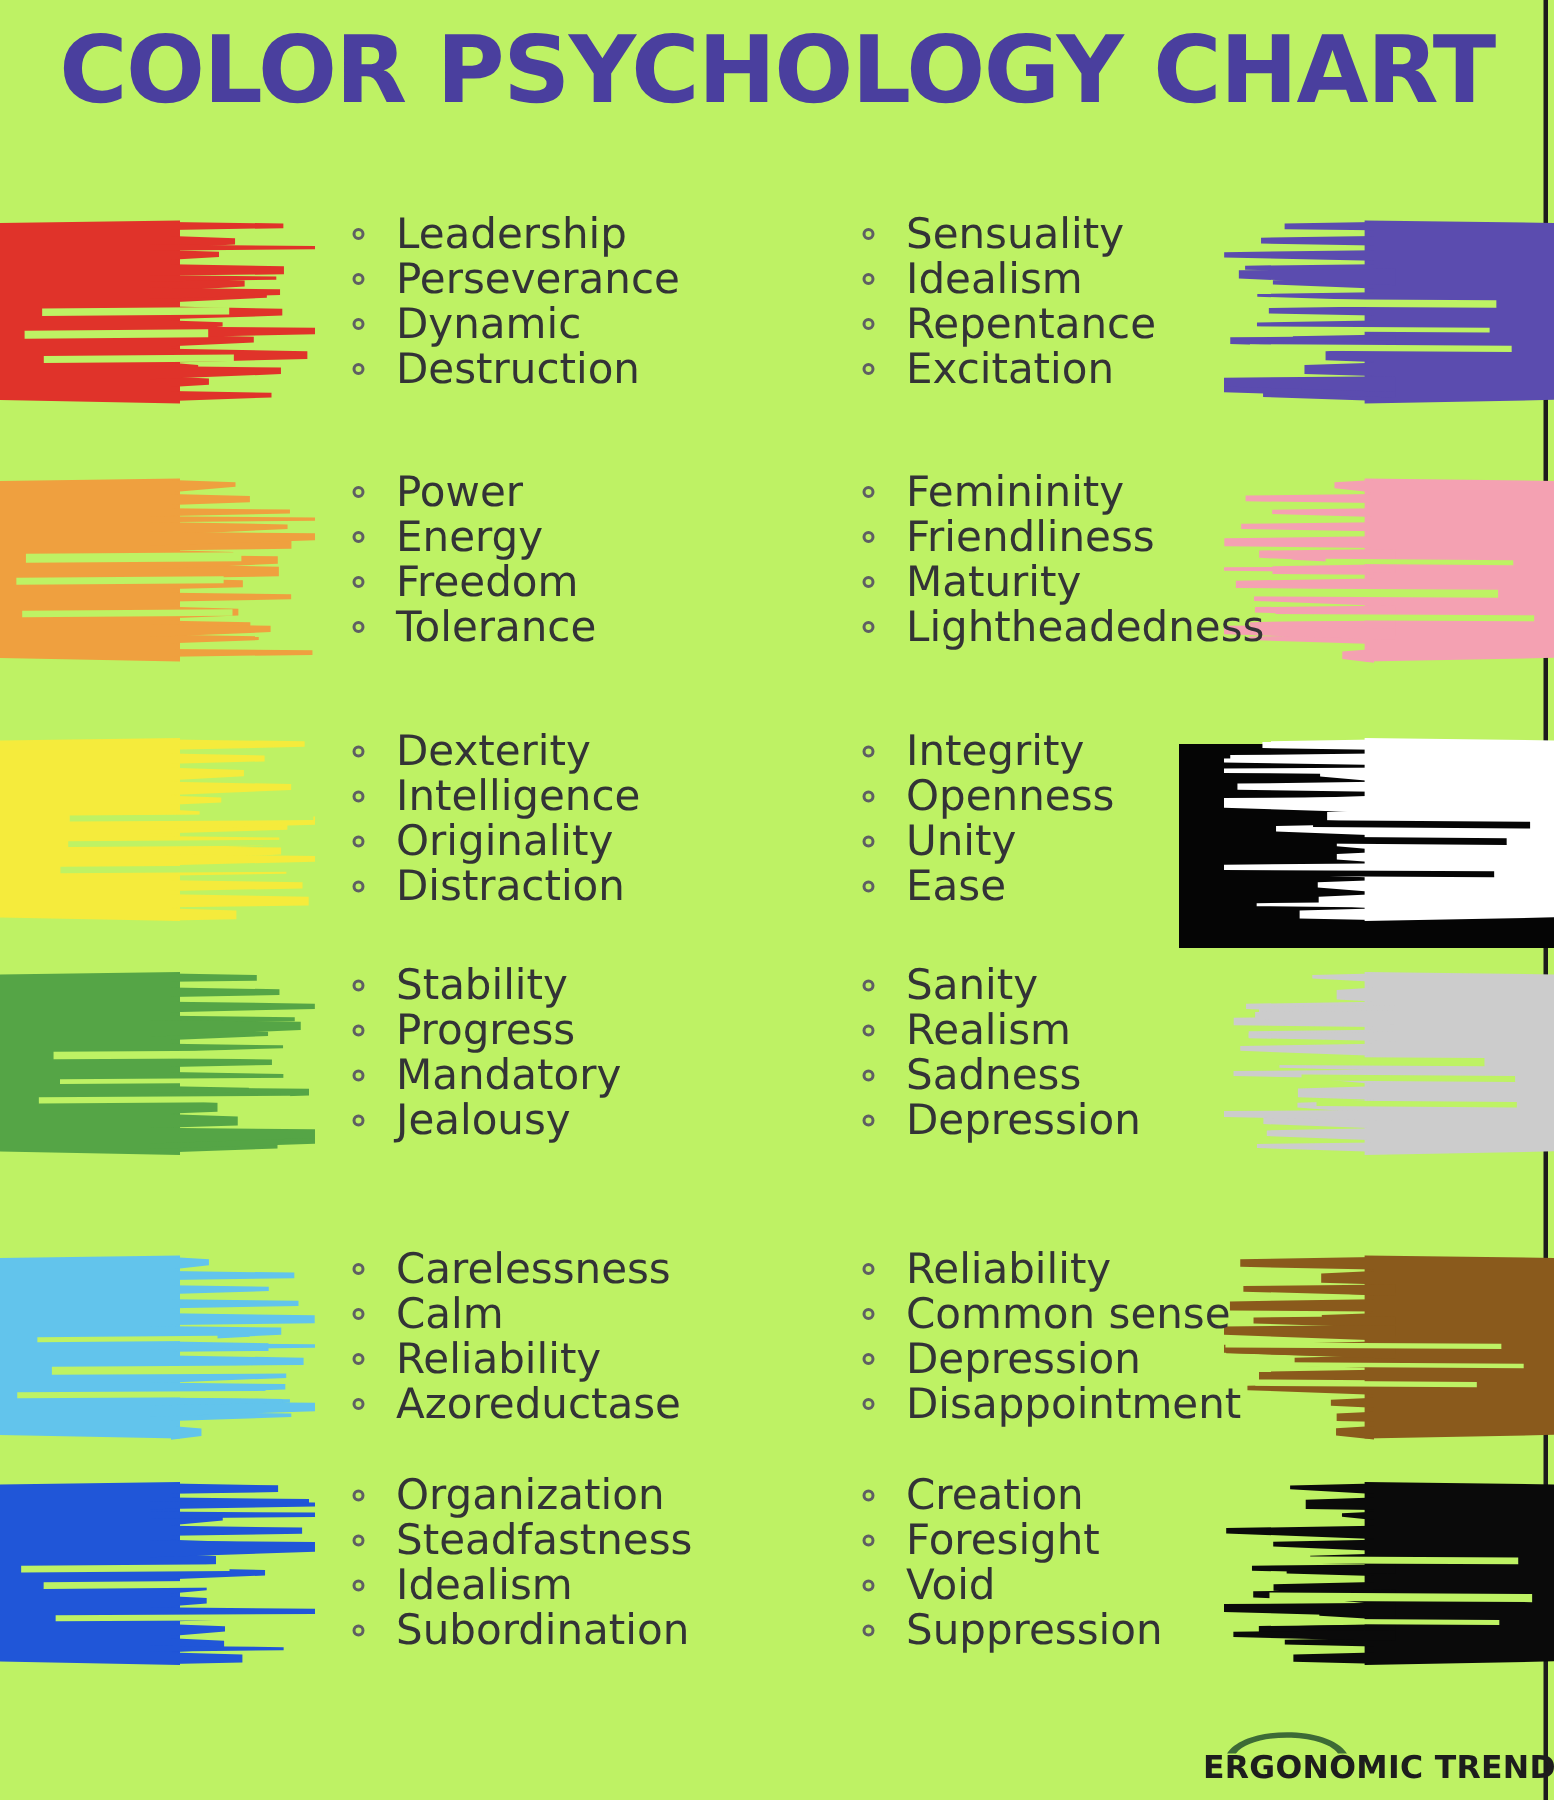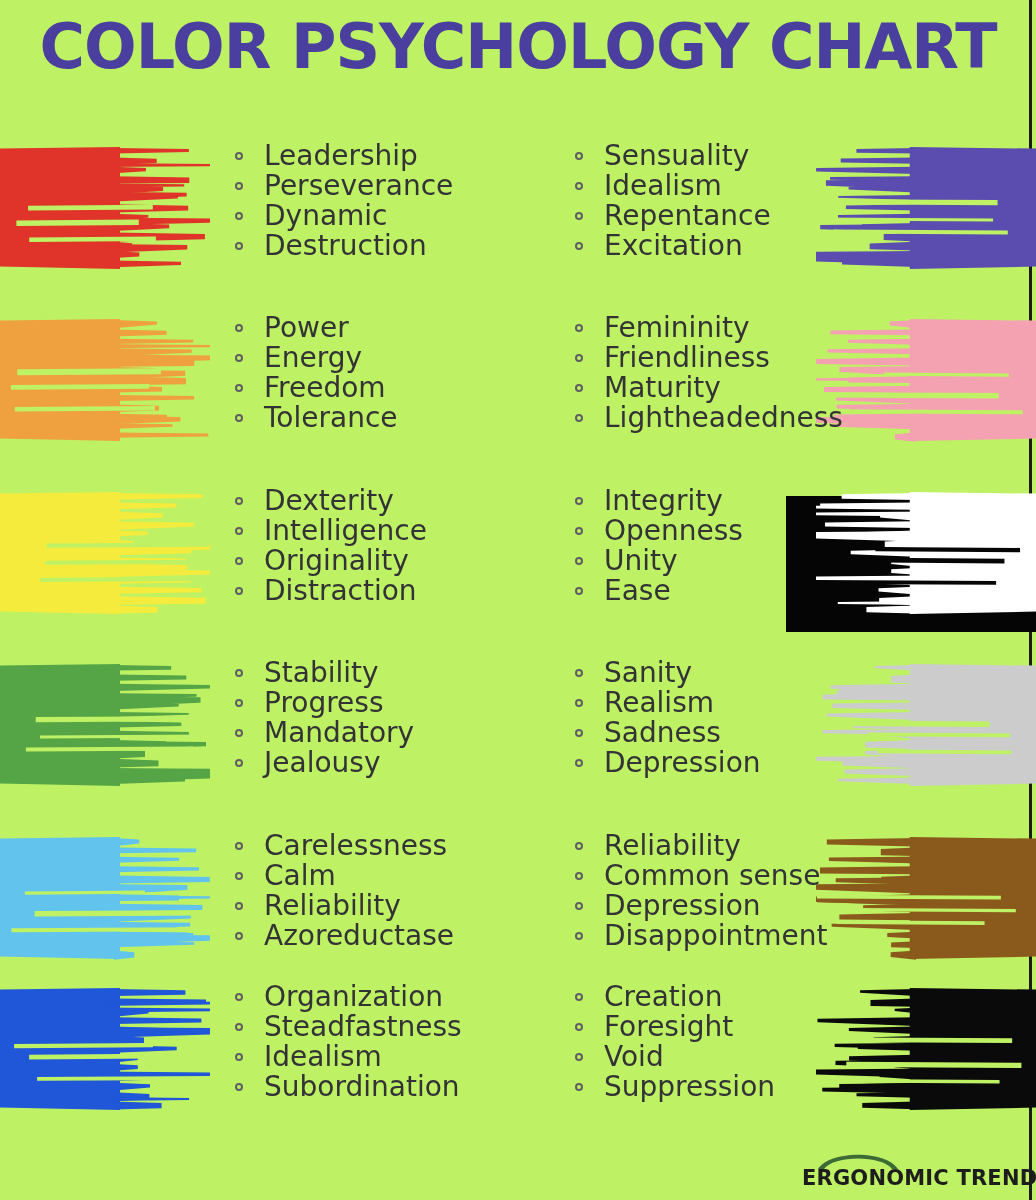--- a/index.html
+++ b/index.html
@@ -369,21 +369,21 @@
             </g>
           </svg>
         </div>
         <ul class="list right">
           <li><span class="bullet"></span><span>Integrity</span></li>
           <li><span class="bullet"></span><span>Openness</span></li>
           <li><span class="bullet"></span><span>Unity</span></li>
           <li><span class="bullet"></span><span>Ease</span></li>
         </ul>
       </div>
-      <div class="row" style="top: 650px;">
+      <div class="row" style="top: 634px;">
         <div class="swatch left">
           <svg viewBox="0 0 240 150" preserveAspectRatio="none" aria-hidden="true">
             <defs>
               <mask id="m10" maskUnits="userSpaceOnUse" x="0" y="0" width="240" height="150">
                 <rect x="0" y="0" width="240" height="150" fill="#fff"></rect>
                 <path d="M65.7 67.1 L247.0 66.1 L247.0 71.2 L65.7 72.2 Z" fill="#000"></path>
                 <path d="M70.0 85.5 L239.6 84.5 L239.6 87.6 L70.0 88.6 Z" fill="#000"></path>
                 <path d="M55.9 97.5 L223.4 96.5 L223.4 100.6 L55.9 101.6 Z" fill="#000"></path>
               </mask>
             </defs>

